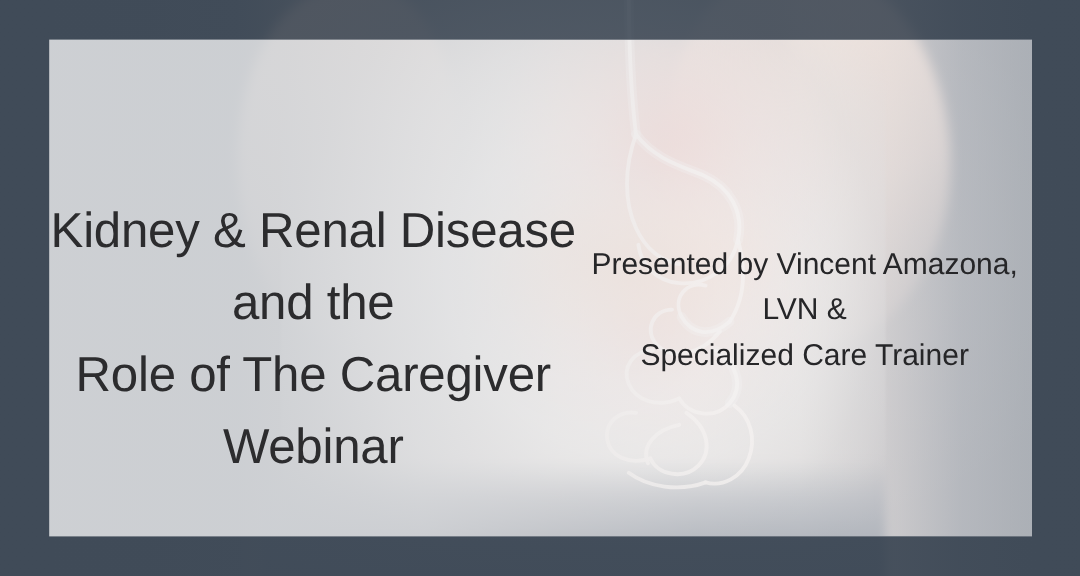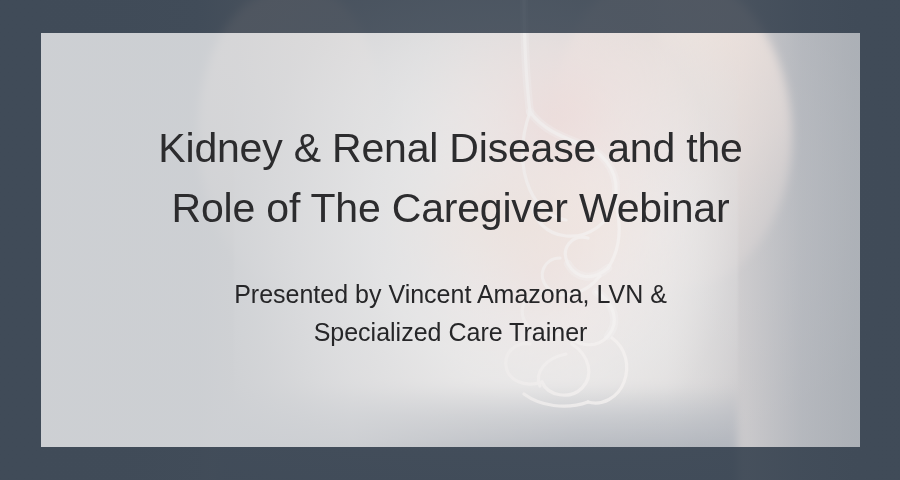--- a/index.html
+++ b/index.html
@@ -177,21 +177,21 @@
     background:
       linear-gradient(90deg,
         rgba(214,216,219,0.94) 0%,
         rgba(214,216,219,0.93) 24%,
         rgba(222,223,225,0.86) 38%,
         rgba(230,230,231,0.72) 52%,
         rgba(236,236,237,0.62) 66%,
         rgba(240,240,241,0.58) 80%,
         rgba(238,238,240,0.62) 100%);
     display:flex;
-    flex-direction:column;
+    flex-direction:row;
     align-items:center;
     justify-content:flex-start;
   }
 
   
   .title {
     width:720px;
     margin-top:86px;
     text-align:center;
     font-size:41px;

